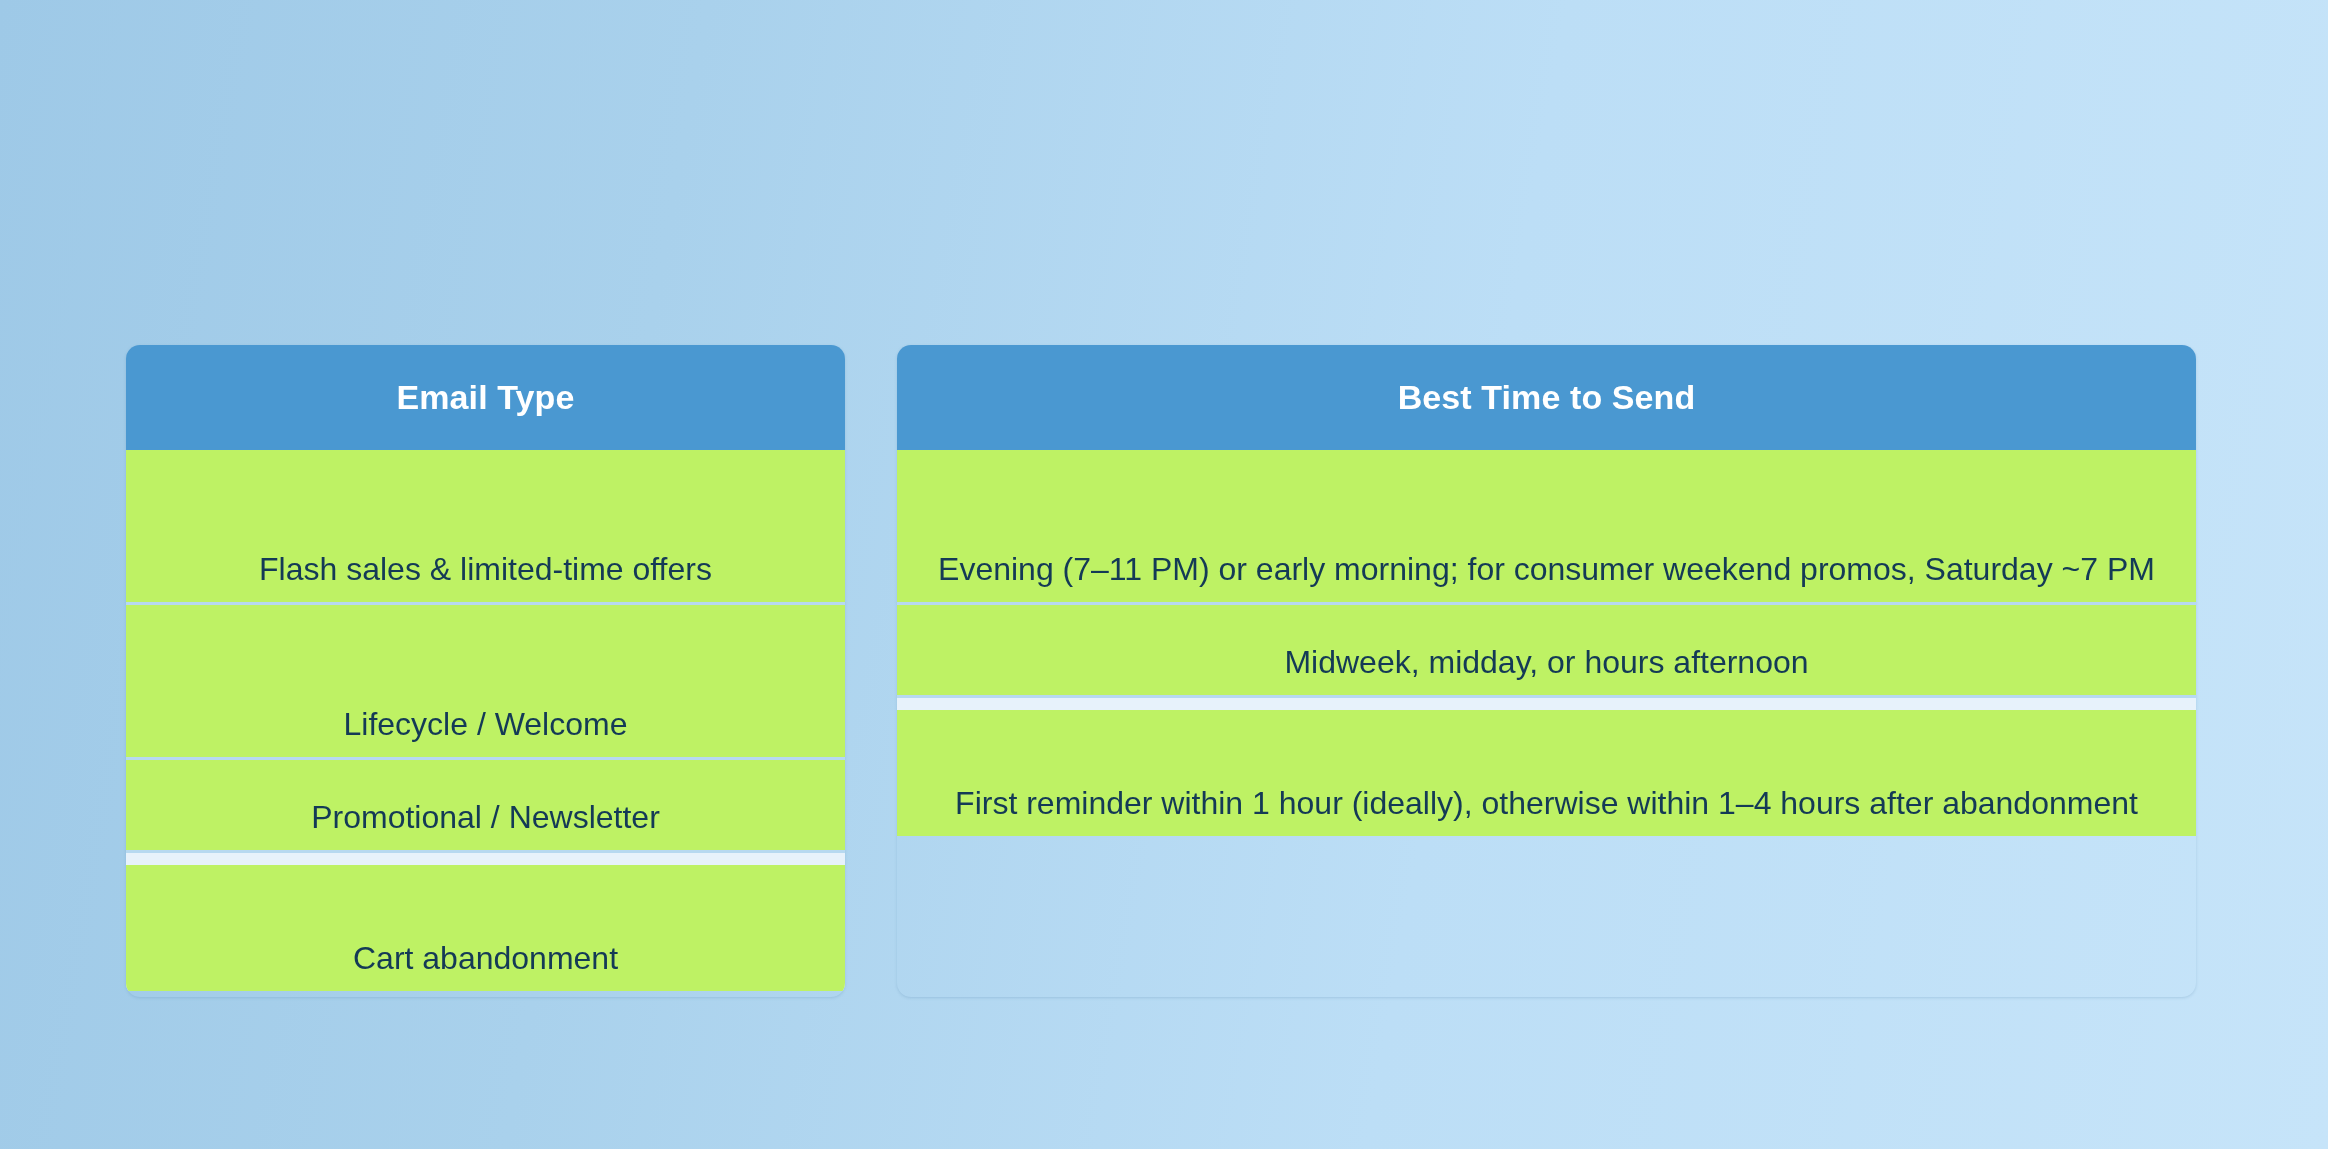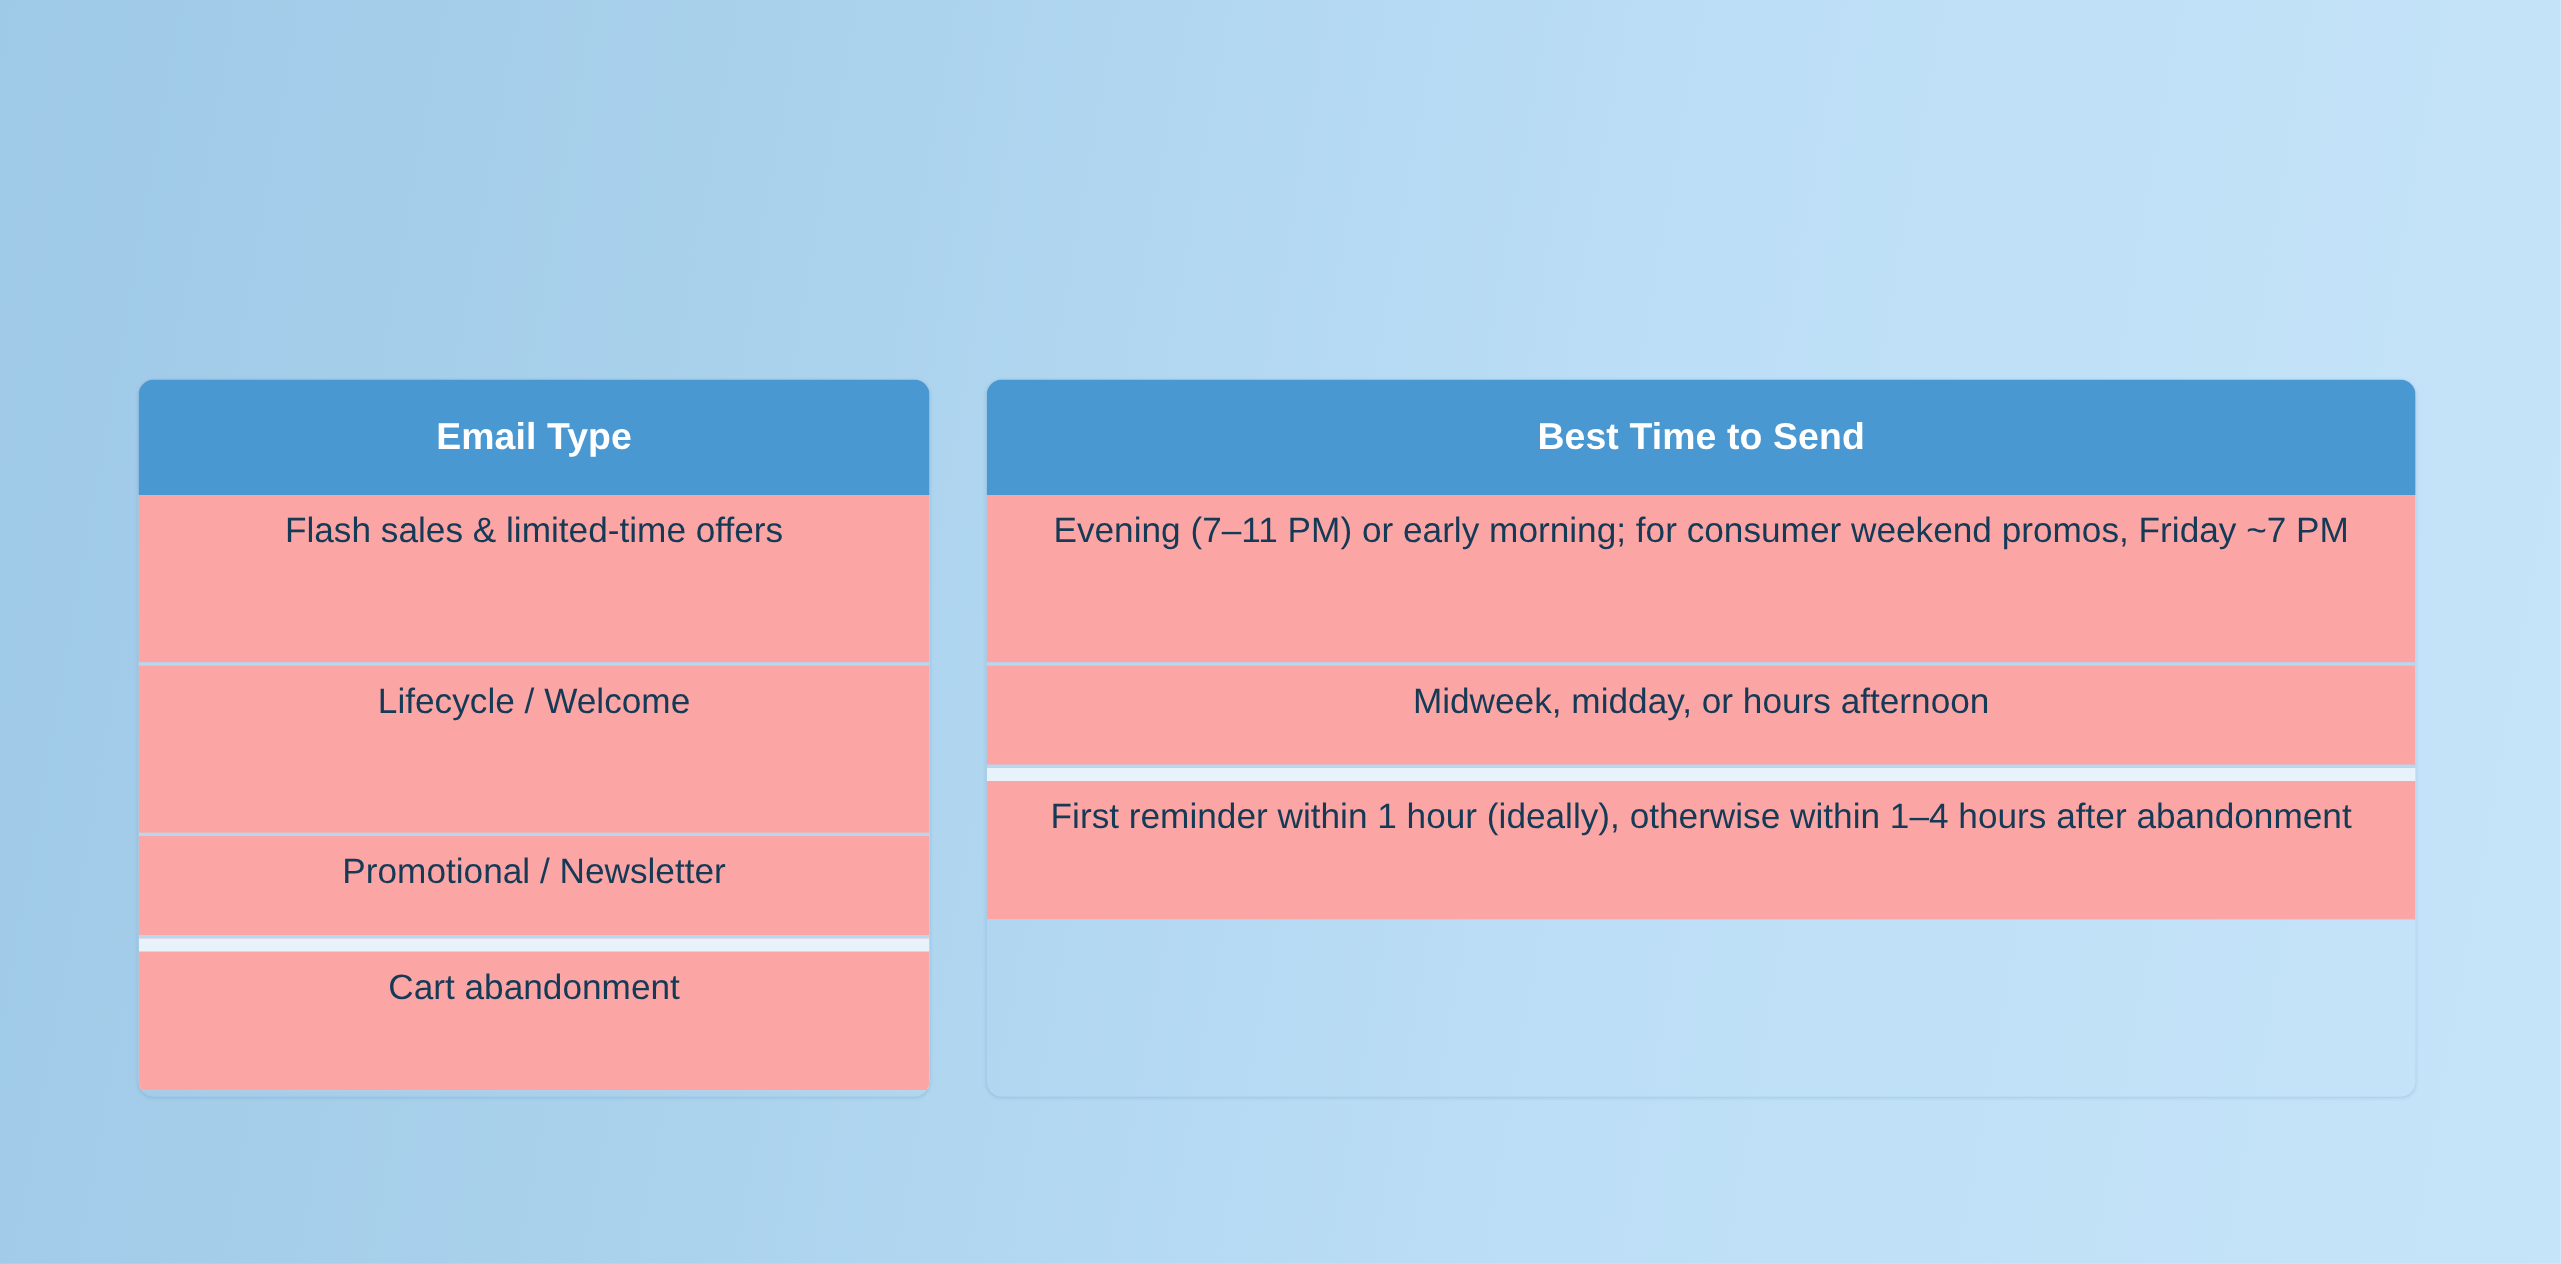--- a/index.html
+++ b/index.html
@@ -74,24 +74,24 @@
     letter-spacing: 0.1px;
   }
 
   .table-body {
     display: flex;
     flex-direction: column;
     background: #e7f2fb;
   }
 
   .table-row {
-    background: #fca5a5;
+    background: #bef264;
     color: #143a56;
     display: flex;
-    align-items: flex-start;
+    align-items: flex-end;
     justify-content: center;
     text-align: center;
     box-sizing: border-box;
     padding: 10px 34px;
     font-size: 32px;
     line-height: 1.42;
     border-bottom: 3px solid #b7d9f0;
   }
   .table-row:last-child { border-bottom: none; }
 
@@ -129,21 +129,21 @@
         <div class="table-row h-r4">
           <span class="cell-text">Cart abandonment</span>
         </div>
       </div>
     </div>
 
     <div class="table col-right">
       <div class="table-header">Best Time to Send</div>
       <div class="table-body">
         <div class="table-row h-r1">
-          <span class="cell-text">Evening (7–11 PM) or early morning; for consumer weekend promos, Friday ~7 PM</span>
+          <span class="cell-text">Evening (7–11 PM) or early morning; for consumer weekend promos, Saturday ~7 PM</span>
         </div>
         <div class="table-row h-r3">
           <span class="cell-text">Midweek, midday, or hours afternoon</span>
         </div>
         <div class="table-row h-r4">
           <span class="cell-text">First reminder within 1 hour (ideally), otherwise within 1–4 hours after abandonment</span>
         </div>
       </div>
     </div>
 

